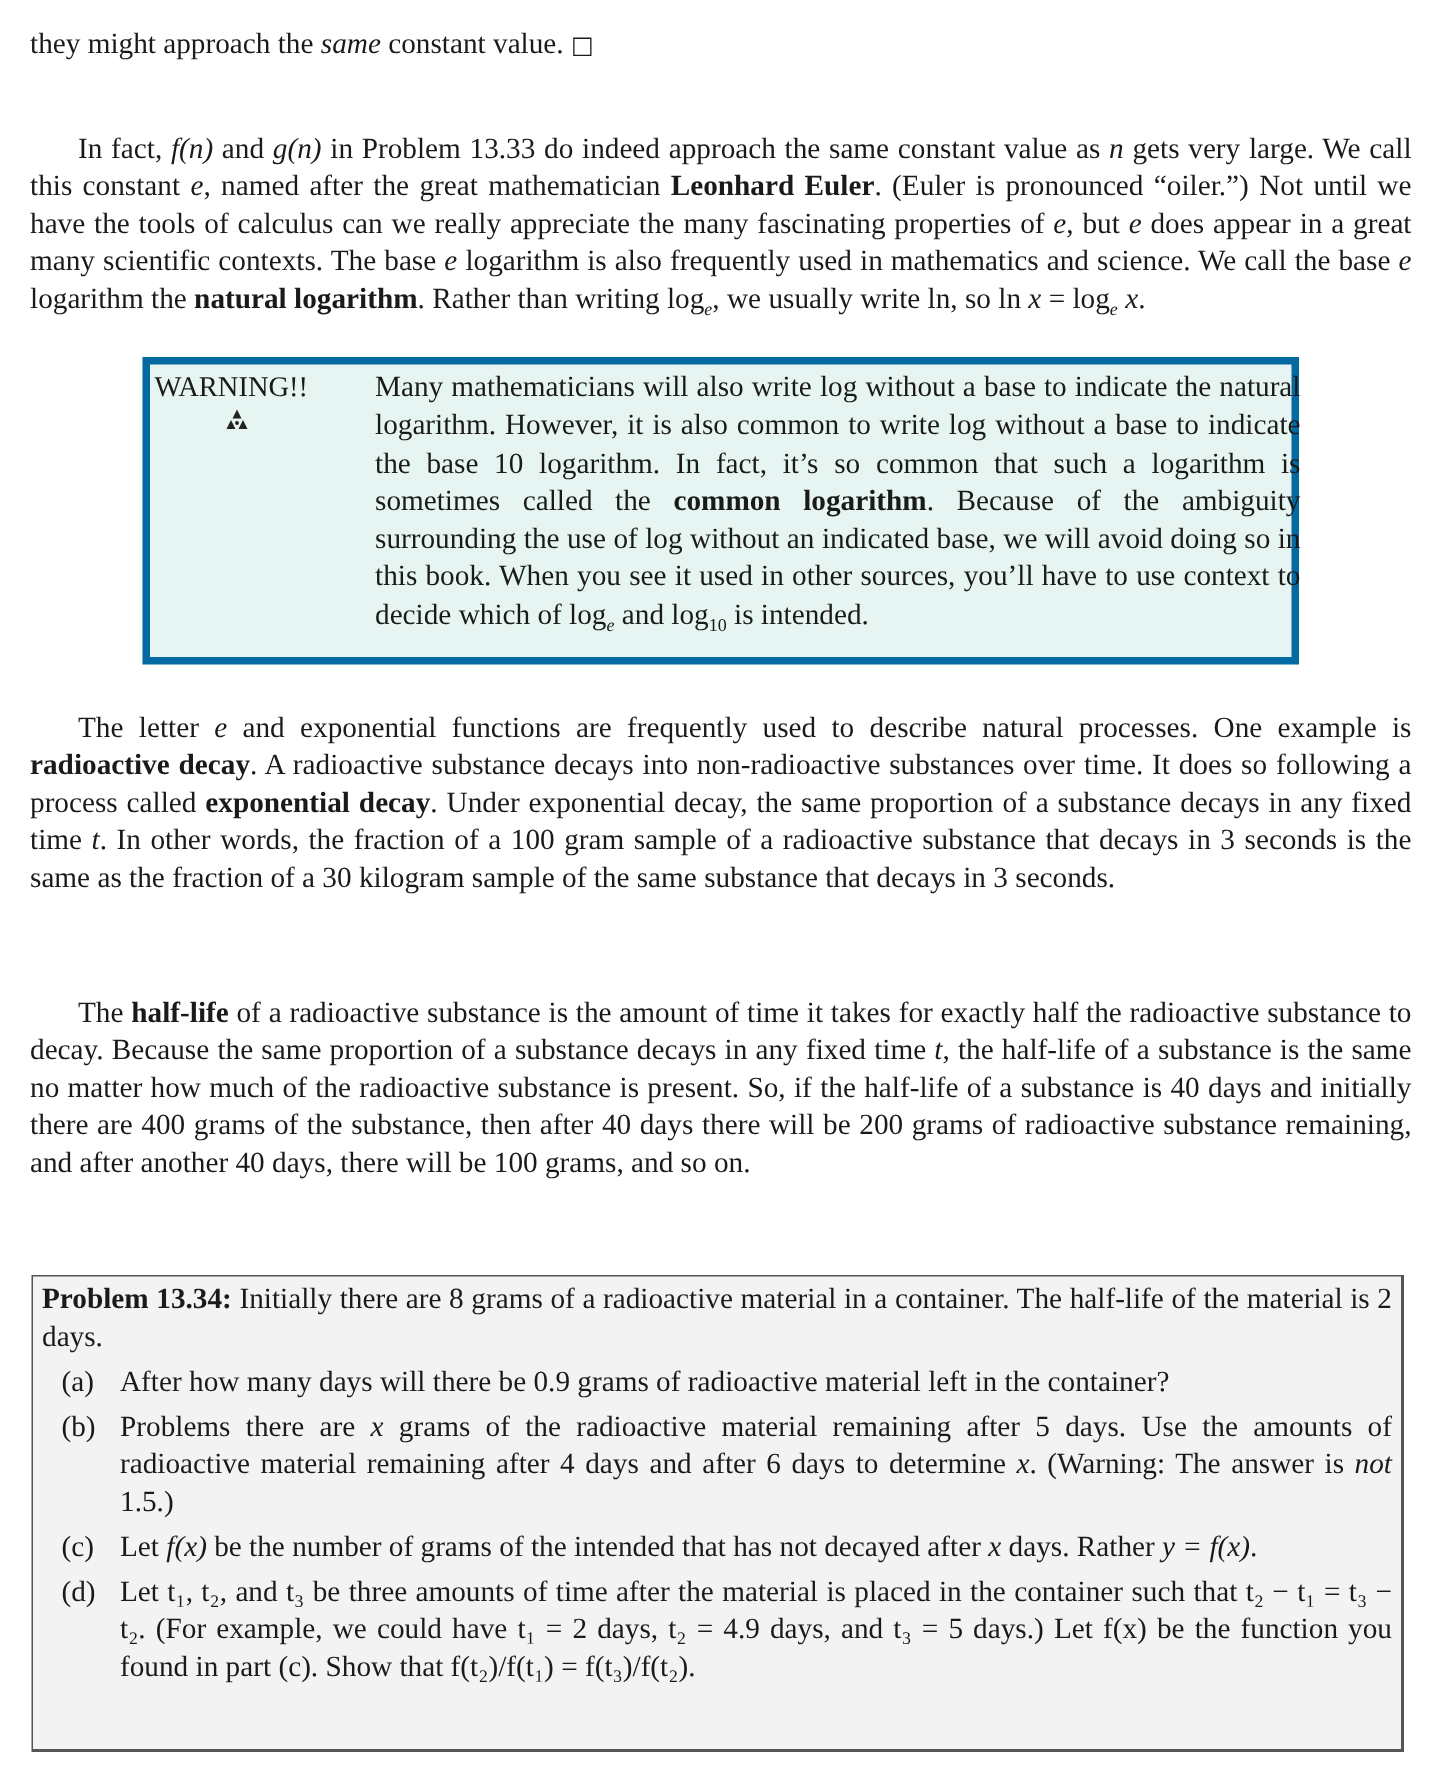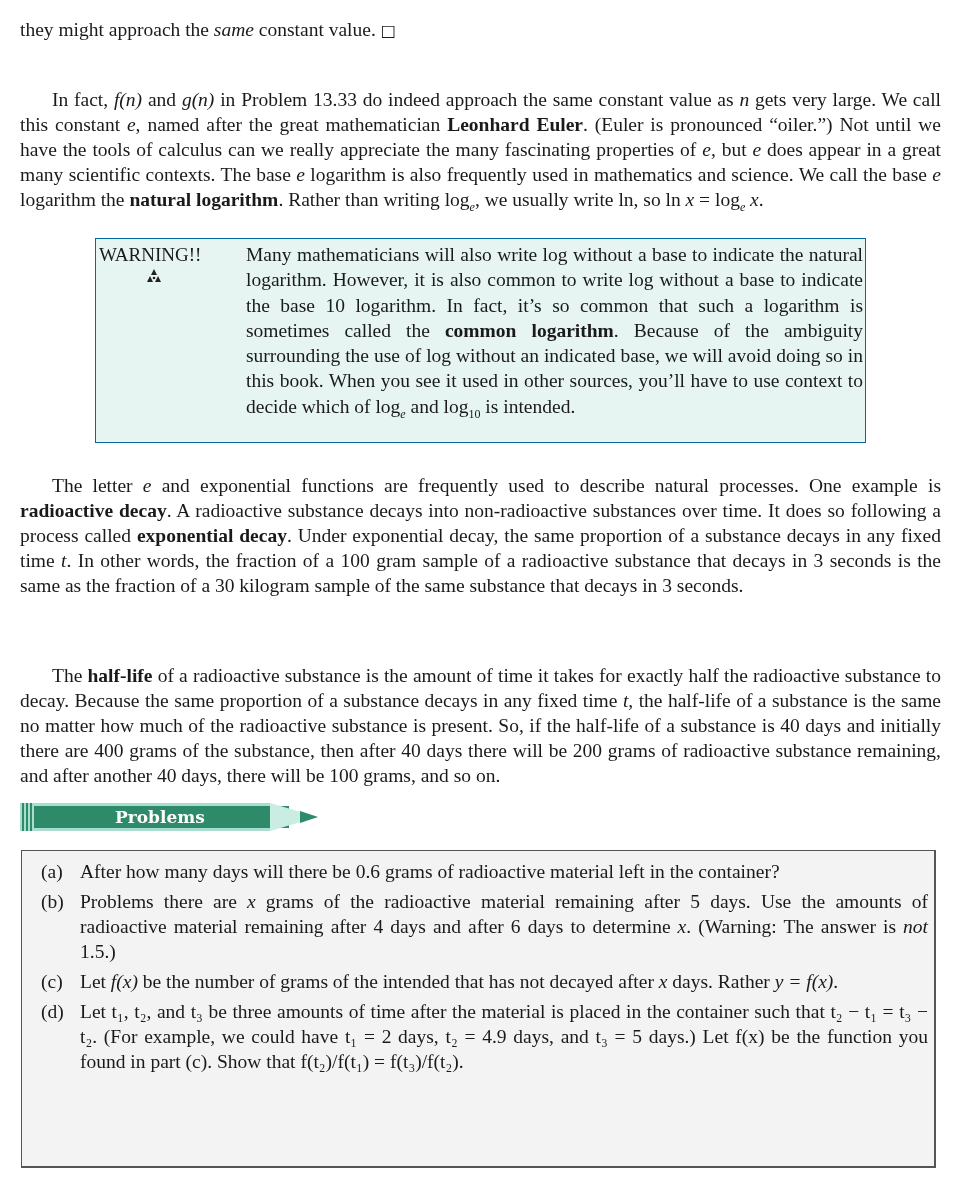--- a/index.html
+++ b/index.html
@@ -1,21 +1,21 @@
 <!DOCTYPE html>
 <html><head>
 <meta charset="utf-8">
 <style>
   html, body { margin: 0; padding: 0; background: #ffffff; }
   body { width: 960px; height: 1190px; overflow: hidden; font-family: "Liberation Serif", "DejaVu Serif", serif; color: #1a1a1a; font-size: 19.5px; line-height: 25px; }
   .page { position: relative; width: 960px; height: 844px; }
   p { margin: 0; text-align: justify; }
   .line0 { position: absolute; left: 20px; top: 17px; }
   .para1 { position: absolute; left: 20px; top: 55px; width: 921px; text-indent: 32px; margin-top: 32px; }
-  .warn { position: absolute; left: 95px; top: 238px; width: 771px; height: 205px; background: #e6f5f1; border: 1px solid #0369a1; box-sizing: border-box; }
+  .warn { position: absolute; left: 95px; top: 238px; width: 771px; height: 205px; background: #e6f5f1; border: 5px solid #0369a1; box-sizing: border-box; }
   .warn-label { position: absolute; left: 3px; top: 3px; font-size: 19px; }
   .warn-icon { position: absolute; left: 50px; top: 30px; width: 16px; height: 16px; }
   .warn-text { position: absolute; left: 150px; top: 3px; width: 617px; font-size: 19.5px; line-height: 25.3px; text-align: justify; }
   .para2 { position: absolute; left: 20px; top: 473px; width: 921px; text-indent: 32px; }
   .para3 { position: absolute; left: 20px; top: 638px; width: 921px; text-indent: 32px; margin-top: 25px; }
   .banner { position: absolute; left: 20px; top: 802px; width: 300px; height: 30px; }
   .banner-text { position: absolute; left: 95px; top: 3px; color: #ffffff; font-weight: bold; font-size: 17px; font-family: "DejaVu Serif", serif; }
   .problem { position: absolute; left: 21px; top: 850px; width: 915px; height: 318px; background: #f3f3f3; border: 1px solid #555; border-right-width: 2px; border-bottom-width: 2px; box-sizing: border-box; padding: 3px 6px; }
   .problem p { text-align: justify; }
   .part { position: relative; padding-left: 52px; margin-top: 5px; }
@@ -41,37 +41,26 @@
       <polygon points="9,13 12,7 15,13" fill="#222"></polygon>
       <circle cx="8" cy="9" r="1.3" fill="#222"></circle>
     </svg>
     <p class="warn-text"><span>Many mathematicians will also write log without a base to indicate the natural logarithm. However, it is also common to write log without a base to indicate the base 10 logarithm. In fact, it’s so common that such a logarithm is sometimes called the </span><b>common logarithm</b><span>. Because of the ambiguity surrounding the use of log without an indicated base, we will avoid doing so in this book. When you see it used in other sources, you’ll have to use context to decide which of log</span><sub><i>e</i></sub><span> and log</span><sub>10</sub><span> is intended.</span></p>
   </div>
 
   <p class="para2"><span>The letter </span><i>e</i><span> and exponential functions are frequently used to describe natural processes. One example is </span><b>radioactive decay</b><span>. A radioactive substance decays into non-radioactive substances over time. It does so following a process called </span><b>exponential decay</b><span>. Under exponential decay, the same proportion of a substance decays in any fixed time </span><i>t</i><span>. In other words, the fraction of a 100 gram sample of a radioactive substance that decays in 3 seconds is the same as the fraction of a 30 kilogram sample of the same substance that decays in 3 seconds.</span></p>
 
   <p class="para3"><span>The </span><b>half-life</b><span> of a radioactive substance is the amount of time it takes for exactly half the radioactive substance to decay. Because the same proportion of a substance decays in any fixed time </span><i>t</i><span>, the half-life of a substance is the same no matter how much of the radioactive substance is present. So, if the half-life of a substance is 40 days and initially there are 400 grams of the substance, then after 40 days there will be 200 grams of radioactive substance remaining, and after another 40 days, there will be 100 grams, and so on.</span></p>
 
-  <div class="banner">
-    <svg width="300" height="30" viewBox="0 0 300 30" style="position:absolute;left:0;top:0;">
-      <rect x="0" y="1" width="250" height="28" fill="#a8ddd0"></rect>
-      <rect x="2" y="1" width="2" height="28" fill="#2e8b6a"></rect>
-      <rect x="6" y="1" width="2" height="28" fill="#2e8b6a"></rect>
-      <rect x="10" y="1" width="2" height="28" fill="#2e8b6a"></rect>
-      <rect x="14" y="4" width="255" height="22" fill="#2e8b6a"></rect>
-      <polygon points="250,1 298,15 250,29" fill="#c9ece3"></polygon>
-      <polygon points="280,9 298,15 280,21" fill="#2e8b6a"></polygon>
-    </svg>
-    <span class="banner-text">Problems</span>
-  </div>
 
   <div class="problem">
+    <p><b>Problem 13.34:</b><span> Initially there are 8 grams of a radioactive material in a container. The half-life of the material is 2 days.</span></p>
     <div class="part">
         <span class="lbl">(a)</span>
-        <p>After how many days will there be 0.6 grams of radioactive material left in the container?</p>
+        <p>After how many days will there be 0.9 grams of radioactive material left in the container?</p>
       </div>
     <div class="part">
         <span class="lbl">(b)</span>
         <p><span>Problems there are </span><i>x</i><span> grams of the radioactive material remaining after 5 days. Use the amounts of radioactive material remaining after 4 days and after 6 days to determine </span><i>x</i><span>. (Warning: The answer is </span><i>not</i><span> 1.5.)</span></p>
       </div>
     <div class="part">
         <span class="lbl">(c)</span>
         <p><span>Let </span><i>f(x)</i><span> be the number of grams of the intended that has not decayed after </span><i>x</i><span> days. Rather </span><i>y = f(x)</i><span>.</span></p>
       </div>
     <div class="part">

